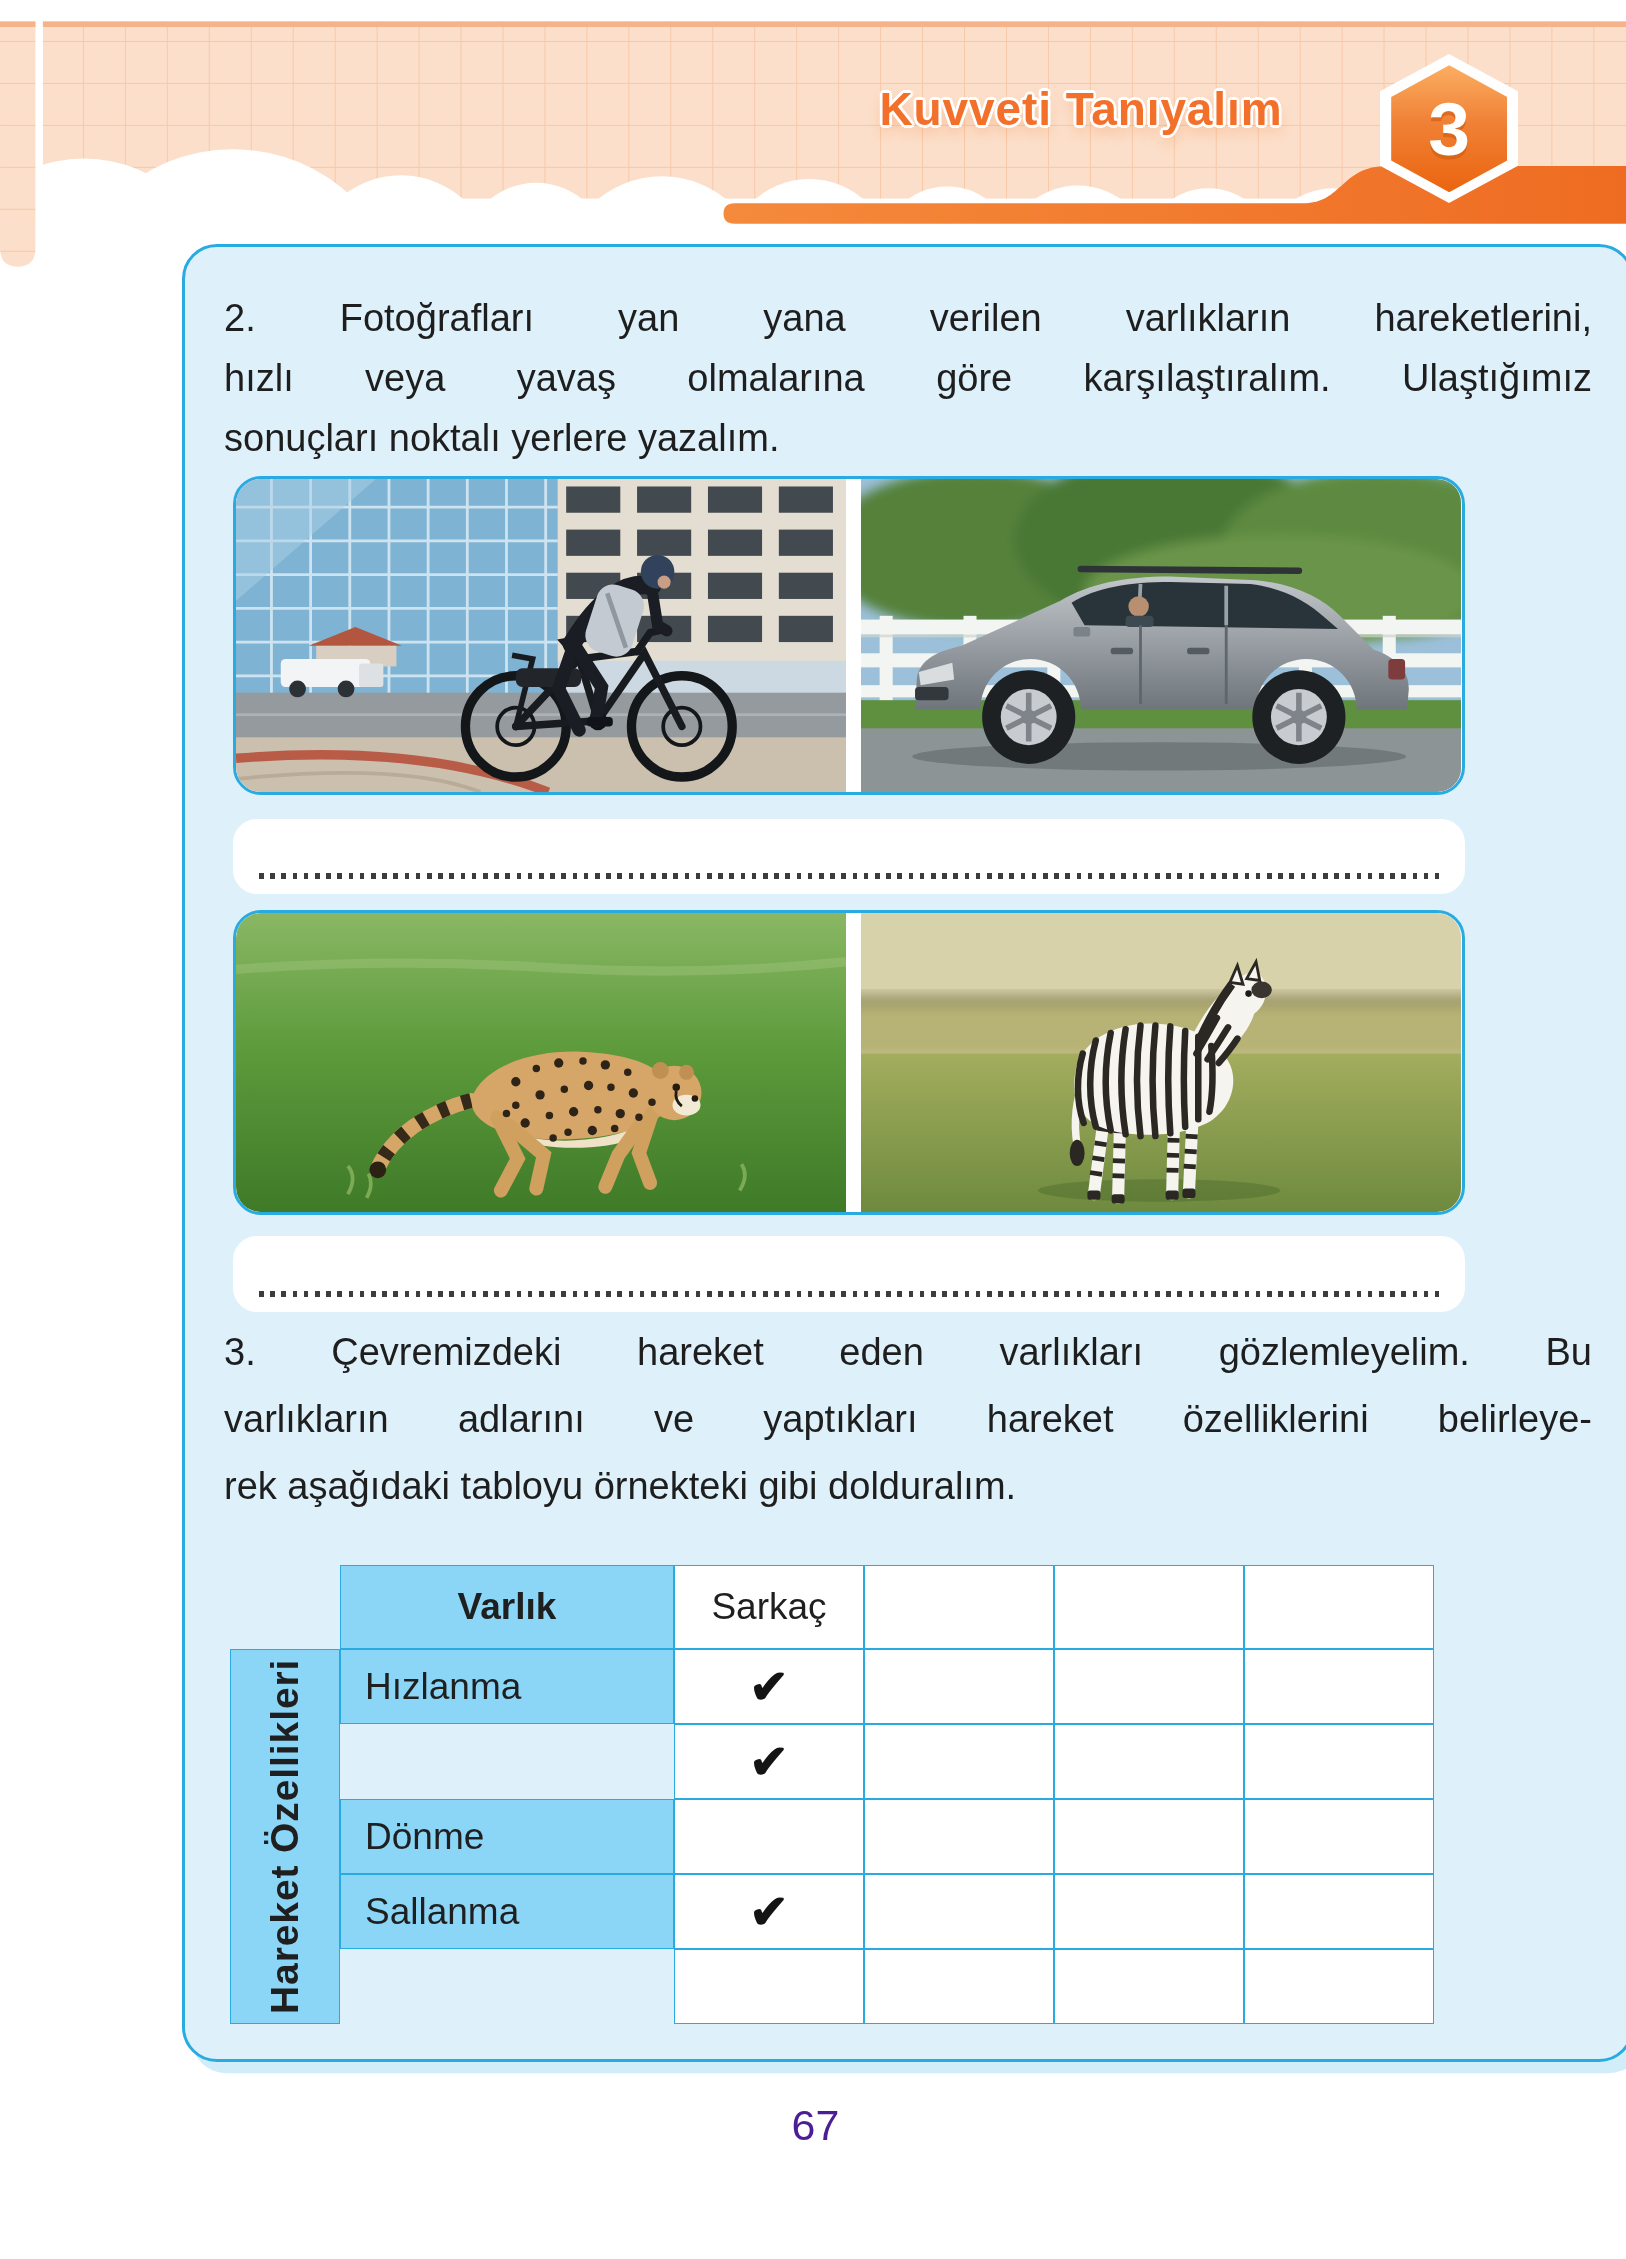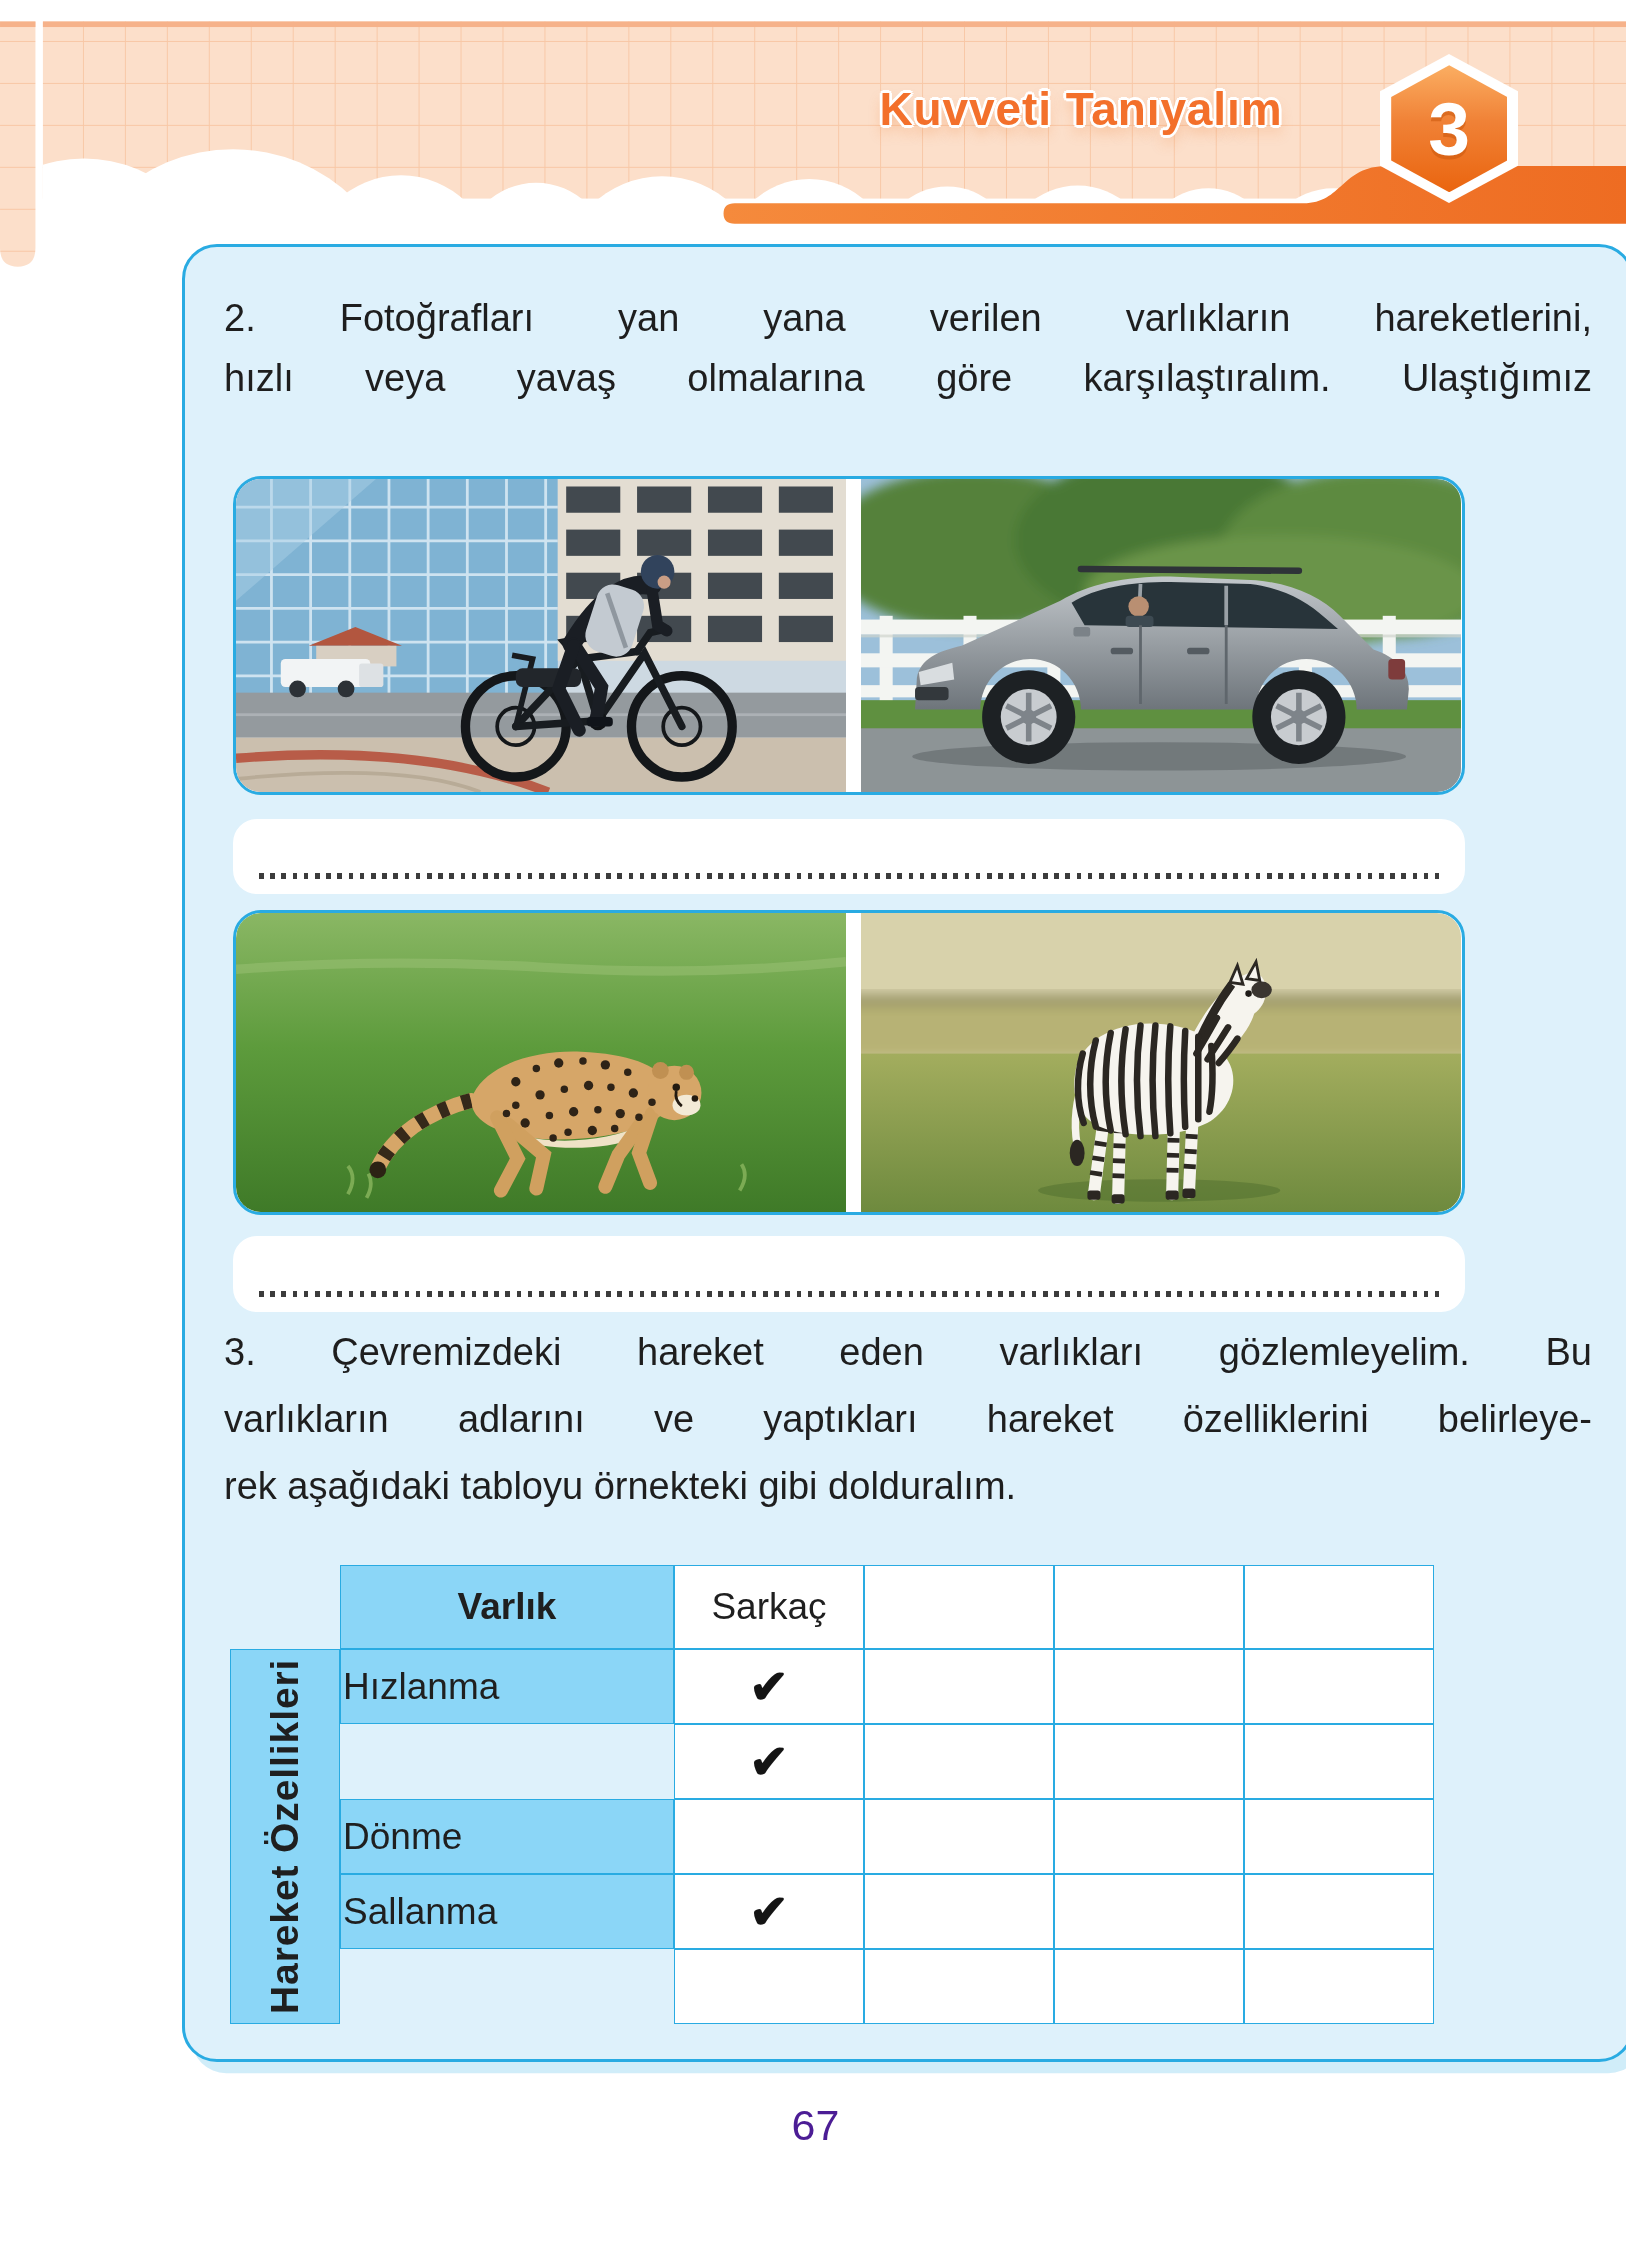--- a/index.html
+++ b/index.html
@@ -45,21 +45,21 @@
     background:repeating-linear-gradient(90deg,#3c3c3c 0 4.7px,transparent 4.7px 11.2px);}
 
   
   .mtable{position:absolute;left:45px;top:1318px;width:1204px;height:459px;display:grid;
     grid-template-columns:110px 334px 1fr 1fr 1fr 1fr;
     grid-template-rows:84px 75px 75px 75px 75px 75px;box-sizing:border-box;}
   .t-cell{border:1.9px solid #29abe2;box-sizing:border-box;display:flex;align-items:center;
     font-size:37px;background:#ffffff;}
   .t-blue{background:#8bd6f7;}
   .t-center{justify-content:center;text-align:center;}
-  .t-label{padding-left:2px;}
+  .t-label{padding-left:24px;}
   .t-corner{font-weight:bold;justify-content:center;}
   .t-vlabel{grid-column:1;grid-row:2/7;justify-content:center;
     writing-mode:vertical-rl;transform:rotate(180deg);font-weight:bold;font-size:39px;
     letter-spacing:0.9px;text-align:center;}
   .t-check{font-size:47px;font-weight:bold;color:#141414;}
 
   .page-num{position:absolute;left:727px;top:2101px;width:177px;text-align:center;
     font-size:43px;color:#4c1d95;}
 </style>
 </head>
@@ -113,20 +113,21 @@
     <div class="hex-inner">
       <span class="hex-num">3</span>
     </div>
   </div>
 
   <div class="panel">
 
     <div class="qtext" style="top:41px;">
       <div class="jline">2. Fotoğrafları yan yana verilen varlıkların hareketlerini,</div>
       <div class="jline">hızlı veya yavaş olmalarına göre karşılaştıralım. Ulaştığımız</div>
+      <div class="line">sonuçları noktalı yerlere yazalım.</div>
     </div>
 
     <div class="photo-card" style="top:229px;height:319px;">
       <div class="ph-left">
         <svg viewBox="0 0 654 334" width="610" height="311" preserveAspectRatio="none">
           <rect width="654" height="334" fill="#cdd9e2"></rect>
           <rect x="0" y="0" width="345" height="230" fill="#7fb3d3"></rect>
           <g stroke="#e9f3fa" stroke-width="3" opacity="0.75">
             <path d="M38,0V230 M80,0V230 M122,0V230 M164,0V230 M206,0V230 M248,0V230 M290,0V230 M332,0V230"></path>
             <path d="M0,30H345 M0,66H345 M0,102H345 M0,138H345 M0,174H345 M0,210H345"></path>

